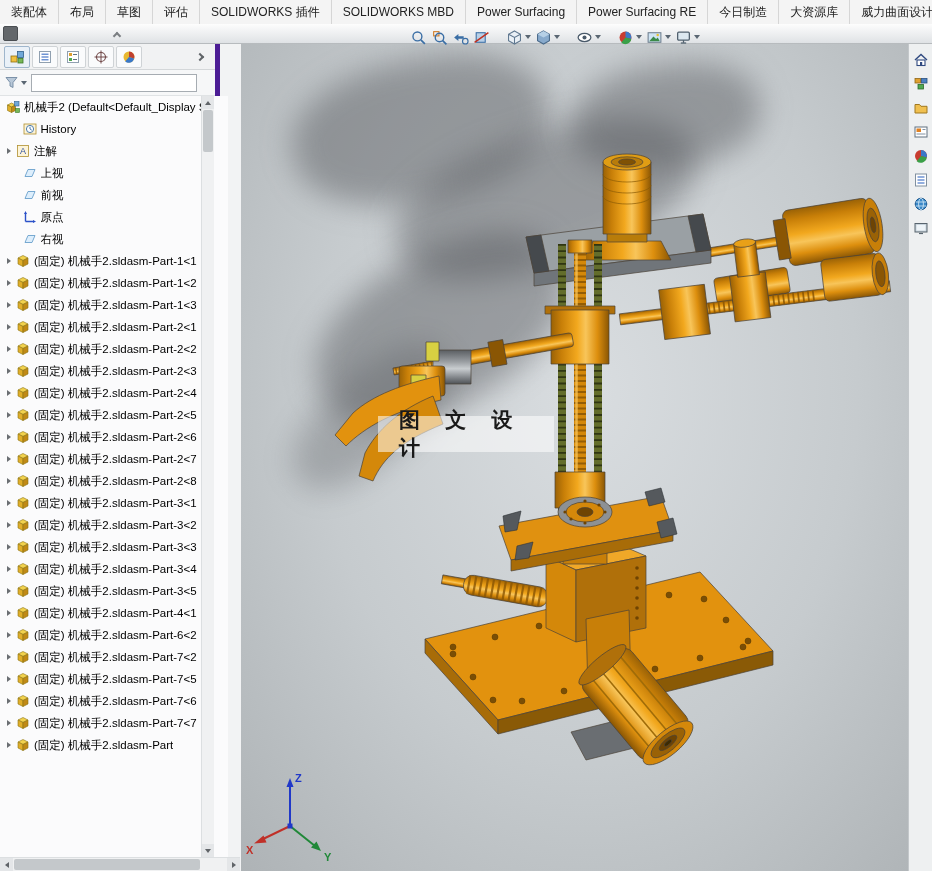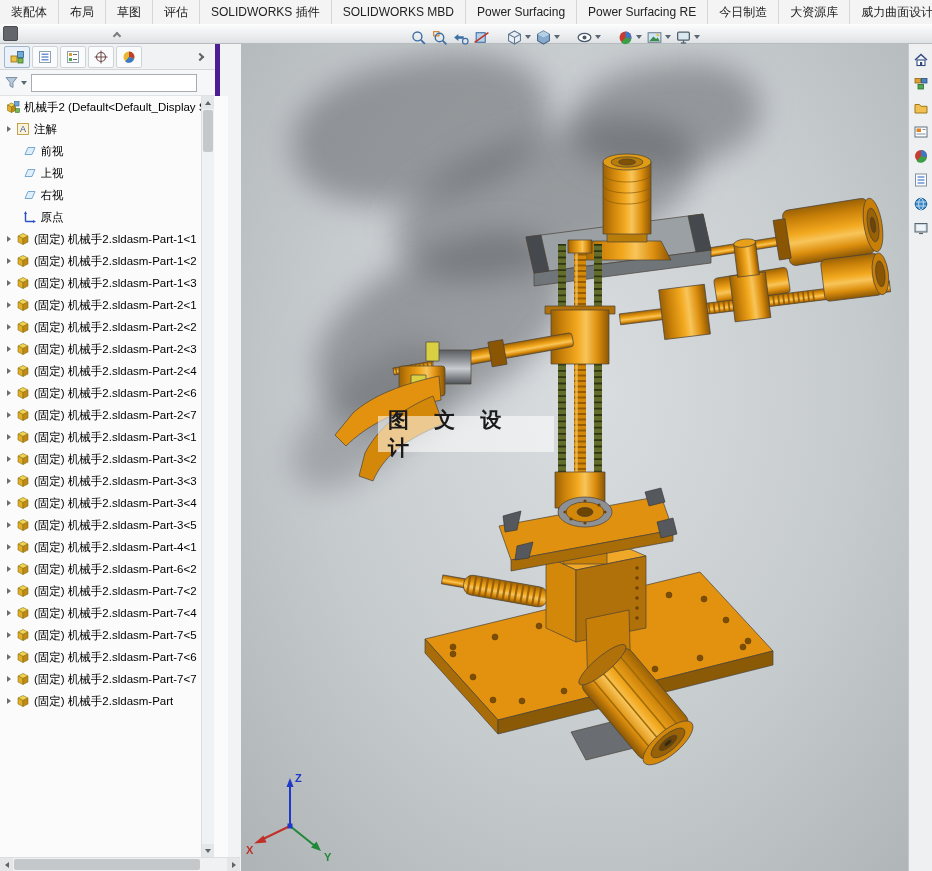--- a/index.html
+++ b/index.html
@@ -84,21 +84,21 @@
   .shadow-blob { position:absolute; background:rgba(82,85,88,0.45); border-radius:45%; filter:blur(15px); }
   .sh1 { left:50px; top:15px; width:260px; height:140px; transform:rotate(-12deg); }
   .sh2 { left:150px; top:90px; width:310px; height:130px; transform:rotate(-18deg); }
   .sh3 { left:65px; top:210px; width:270px; height:150px; transform:rotate(-30deg); }
   .sh4 { left:330px; top:20px; width:190px; height:105px; transform:rotate(-8deg); }
   .sh5 { left:35px; top:330px; width:190px; height:85px; transform:rotate(-42deg); opacity:.7; }
   .robot { position:absolute; left:0; top:0; width:667px; height:827px; }
   .watermark { position:absolute; left:137px; top:372px; width:176px; height:36px;
                background:rgba(255,255,255,0.55); display:flex; align-items:center; justify-content:center;
                font-family:"Liberation Serif", serif; font-size:21px; font-weight:bold; color:#1a1a1a;
-               letter-spacing:10px; padding-left:10px; }
+               letter-spacing:10px; padding-left:21px; }
   .triad { position:absolute; left:4px; top:722px; width:100px; height:110px; }
 </style>
 </head>
 <body>
 
 <div class="app">
 
   <div class="tabbar" id="tabbar">
       <div class="cmdtab">装配体</div>
       <div class="cmdtab">布局</div>
@@ -259,67 +259,77 @@
         <svg class="t-ic" viewBox="0 0 14 14">
             <polygon points="1.5,5 5.5,3 9.5,5 5.5,7" fill="#f2d24e" stroke="#8a7210" stroke-width="0.6"></polygon>
             <polygon points="1.5,5 5.5,7 5.5,12.5 1.5,10.5" fill="#e0ae2a" stroke="#8a7210" stroke-width="0.6"></polygon>
             <polygon points="9.5,5 5.5,7 5.5,12.5 9.5,10.5" fill="#c08a16" stroke="#8a7210" stroke-width="0.6"></polygon>
             <rect x="8.5" y="1.5" width="4.5" height="4.5" fill="#70a8d8" stroke="#30608a" stroke-width="0.6"></rect>
             <rect x="9.5" y="8.5" width="4" height="4" fill="#78b858" stroke="#3a7828" stroke-width="0.6"></rect>
           </svg>
         <span class="row-label">机械手2 (Default&lt;Default_Display S</span>
       </div>
 
+      <div class="trow">
+        <span class="spacer12"></span>
+          <span class="spacer6"></span>
+        <svg class="t-ic" viewBox="0 0 14 14">
+            <rect x="1" y="2" width="12" height="10" fill="#fdf4d8" stroke="#b09030" stroke-width="0.8"></rect>
+            <circle cx="7" cy="7" r="3.6" fill="#fff" stroke="#3a6ea5" stroke-width="0.9"></circle>
+            <path d="M7,4.8 V7 L8.8,8.2" fill="none" stroke="#3a6ea5" stroke-width="0.9"></path>
+          </svg>
+        <span class="row-label">History</span>
+      </div>
 
 
       <div class="trow">
         <span class="tri-r"></span>
         <svg class="t-ic" viewBox="0 0 14 14">
             <rect x="1.5" y="1.5" width="11" height="11" fill="#fdf4d8" stroke="#b09030" stroke-width="0.8"></rect>
             <text x="7" y="10.4" font-size="9" font-family="Liberation Sans, sans-serif" fill="#3050a0" text-anchor="middle">A</text>
           </svg>
         <span class="row-label">注解</span>
       </div>
 
       <div class="trow">
         <span class="spacer12"></span>
           <span class="spacer6"></span>
         <svg class="t-ic" viewBox="0 0 14 14">
             <polygon points="2,10.5 5,3.5 12,3.5 9,10.5" fill="#ddeefc" stroke="#6aa0cc" stroke-width="0.9"></polygon>
           </svg>
-        <span class="row-label">前视</span>
+        <span class="row-label">上视</span>
       </div>
       <div class="trow">
         <span class="spacer12"></span>
           <span class="spacer6"></span>
         <svg class="t-ic" viewBox="0 0 14 14">
             <polygon points="2,10.5 5,3.5 12,3.5 9,10.5" fill="#ddeefc" stroke="#6aa0cc" stroke-width="0.9"></polygon>
           </svg>
-        <span class="row-label">上视</span>
-      </div>
-      <div class="trow">
-        <span class="spacer12"></span>
-          <span class="spacer6"></span>
-        <svg class="t-ic" viewBox="0 0 14 14">
-            <polygon points="2,10.5 5,3.5 12,3.5 9,10.5" fill="#ddeefc" stroke="#6aa0cc" stroke-width="0.9"></polygon>
-          </svg>
-        <span class="row-label">右视</span>
-      </div>
-
+        <span class="row-label">前视</span>
+      </div>
       <div class="trow">
         <span class="spacer12"></span>
           <span class="spacer6"></span>
         <svg class="t-ic" viewBox="0 0 14 14">
             <path d="M2.5,11.5 L2.5,3 M2.5,11.5 L11,11.5" fill="none" stroke="#2a50c8" stroke-width="1.4"></path>
             <polygon points="2.5,1 1,4 4,4" fill="#2a50c8"></polygon>
             <polygon points="13,11.5 10,10 10,13" fill="#2a50c8"></polygon>
           </svg>
         <span class="row-label">原点</span>
       </div>
 
+      <div class="trow">
+        <span class="spacer12"></span>
+          <span class="spacer6"></span>
+        <svg class="t-ic" viewBox="0 0 14 14">
+            <polygon points="2,10.5 5,3.5 12,3.5 9,10.5" fill="#ddeefc" stroke="#6aa0cc" stroke-width="0.9"></polygon>
+          </svg>
+        <span class="row-label">右视</span>
+      </div>
+
       <div id="tree-parts">
   <div class="trow part">
     <span class="tri-r"></span>
     <svg class="t-ic" viewBox="0 0 14 14">
       <polygon points="2,4 7,1.5 12,4 7,6.5" fill="#f2d24e" stroke="#8a7210" stroke-width="0.6"></polygon>
       <polygon points="2,4 7,6.5 7,12.5 2,10" fill="#e0ae2a" stroke="#8a7210" stroke-width="0.6"></polygon>
       <polygon points="12,4 7,6.5 7,12.5 12,10" fill="#c08a16" stroke="#8a7210" stroke-width="0.6"></polygon>
     </svg>
     <span class="row-label">(固定) 机械手2.sldasm-Part-1&lt;1</span>
   </div>
@@ -377,20 +387,29 @@
   <div class="trow part">
     <span class="tri-r"></span>
     <svg class="t-ic" viewBox="0 0 14 14">
       <polygon points="2,4 7,1.5 12,4 7,6.5" fill="#f2d24e" stroke="#8a7210" stroke-width="0.6"></polygon>
       <polygon points="2,4 7,6.5 7,12.5 2,10" fill="#e0ae2a" stroke="#8a7210" stroke-width="0.6"></polygon>
       <polygon points="12,4 7,6.5 7,12.5 12,10" fill="#c08a16" stroke="#8a7210" stroke-width="0.6"></polygon>
     </svg>
     <span class="row-label">(固定) 机械手2.sldasm-Part-2&lt;4</span>
   </div>
 
+  <div class="trow part">
+    <span class="tri-r"></span>
+    <svg class="t-ic" viewBox="0 0 14 14">
+      <polygon points="2,4 7,1.5 12,4 7,6.5" fill="#f2d24e" stroke="#8a7210" stroke-width="0.6"></polygon>
+      <polygon points="2,4 7,6.5 7,12.5 2,10" fill="#e0ae2a" stroke="#8a7210" stroke-width="0.6"></polygon>
+      <polygon points="12,4 7,6.5 7,12.5 12,10" fill="#c08a16" stroke="#8a7210" stroke-width="0.6"></polygon>
+    </svg>
+    <span class="row-label">(固定) 机械手2.sldasm-Part-2&lt;5</span>
+  </div>
 
   <div class="trow part">
     <span class="tri-r"></span>
     <svg class="t-ic" viewBox="0 0 14 14">
       <polygon points="2,4 7,1.5 12,4 7,6.5" fill="#f2d24e" stroke="#8a7210" stroke-width="0.6"></polygon>
       <polygon points="2,4 7,6.5 7,12.5 2,10" fill="#e0ae2a" stroke="#8a7210" stroke-width="0.6"></polygon>
       <polygon points="12,4 7,6.5 7,12.5 12,10" fill="#c08a16" stroke="#8a7210" stroke-width="0.6"></polygon>
     </svg>
     <span class="row-label">(固定) 机械手2.sldasm-Part-2&lt;6</span>
   </div>
@@ -398,20 +417,29 @@
   <div class="trow part">
     <span class="tri-r"></span>
     <svg class="t-ic" viewBox="0 0 14 14">
       <polygon points="2,4 7,1.5 12,4 7,6.5" fill="#f2d24e" stroke="#8a7210" stroke-width="0.6"></polygon>
       <polygon points="2,4 7,6.5 7,12.5 2,10" fill="#e0ae2a" stroke="#8a7210" stroke-width="0.6"></polygon>
       <polygon points="12,4 7,6.5 7,12.5 12,10" fill="#c08a16" stroke="#8a7210" stroke-width="0.6"></polygon>
     </svg>
     <span class="row-label">(固定) 机械手2.sldasm-Part-2&lt;7</span>
   </div>
 
+  <div class="trow part">
+    <span class="tri-r"></span>
+    <svg class="t-ic" viewBox="0 0 14 14">
+      <polygon points="2,4 7,1.5 12,4 7,6.5" fill="#f2d24e" stroke="#8a7210" stroke-width="0.6"></polygon>
+      <polygon points="2,4 7,6.5 7,12.5 2,10" fill="#e0ae2a" stroke="#8a7210" stroke-width="0.6"></polygon>
+      <polygon points="12,4 7,6.5 7,12.5 12,10" fill="#c08a16" stroke="#8a7210" stroke-width="0.6"></polygon>
+    </svg>
+    <span class="row-label">(固定) 机械手2.sldasm-Part-2&lt;8</span>
+  </div>
 
   <div class="trow part">
     <span class="tri-r"></span>
     <svg class="t-ic" viewBox="0 0 14 14">
       <polygon points="2,4 7,1.5 12,4 7,6.5" fill="#f2d24e" stroke="#8a7210" stroke-width="0.6"></polygon>
       <polygon points="2,4 7,6.5 7,12.5 2,10" fill="#e0ae2a" stroke="#8a7210" stroke-width="0.6"></polygon>
       <polygon points="12,4 7,6.5 7,12.5 12,10" fill="#c08a16" stroke="#8a7210" stroke-width="0.6"></polygon>
     </svg>
     <span class="row-label">(固定) 机械手2.sldasm-Part-3&lt;1</span>
   </div>
@@ -482,29 +510,20 @@
     <span class="tri-r"></span>
     <svg class="t-ic" viewBox="0 0 14 14">
       <polygon points="2,4 7,1.5 12,4 7,6.5" fill="#f2d24e" stroke="#8a7210" stroke-width="0.6"></polygon>
       <polygon points="2,4 7,6.5 7,12.5 2,10" fill="#e0ae2a" stroke="#8a7210" stroke-width="0.6"></polygon>
       <polygon points="12,4 7,6.5 7,12.5 12,10" fill="#c08a16" stroke="#8a7210" stroke-width="0.6"></polygon>
     </svg>
     <span class="row-label">(固定) 机械手2.sldasm-Part-7&lt;2</span>
   </div>
 
 
-  <div class="trow part">
-    <span class="tri-r"></span>
-    <svg class="t-ic" viewBox="0 0 14 14">
-      <polygon points="2,4 7,1.5 12,4 7,6.5" fill="#f2d24e" stroke="#8a7210" stroke-width="0.6"></polygon>
-      <polygon points="2,4 7,6.5 7,12.5 2,10" fill="#e0ae2a" stroke="#8a7210" stroke-width="0.6"></polygon>
-      <polygon points="12,4 7,6.5 7,12.5 12,10" fill="#c08a16" stroke="#8a7210" stroke-width="0.6"></polygon>
-    </svg>
-    <span class="row-label">(固定) 机械手2.sldasm-Part-7&lt;4</span>
-  </div>
 
   <div class="trow part">
     <span class="tri-r"></span>
     <svg class="t-ic" viewBox="0 0 14 14">
       <polygon points="2,4 7,1.5 12,4 7,6.5" fill="#f2d24e" stroke="#8a7210" stroke-width="0.6"></polygon>
       <polygon points="2,4 7,6.5 7,12.5 2,10" fill="#e0ae2a" stroke="#8a7210" stroke-width="0.6"></polygon>
       <polygon points="12,4 7,6.5 7,12.5 12,10" fill="#c08a16" stroke="#8a7210" stroke-width="0.6"></polygon>
     </svg>
     <span class="row-label">(固定) 机械手2.sldasm-Part-7&lt;5</span>
   </div>

